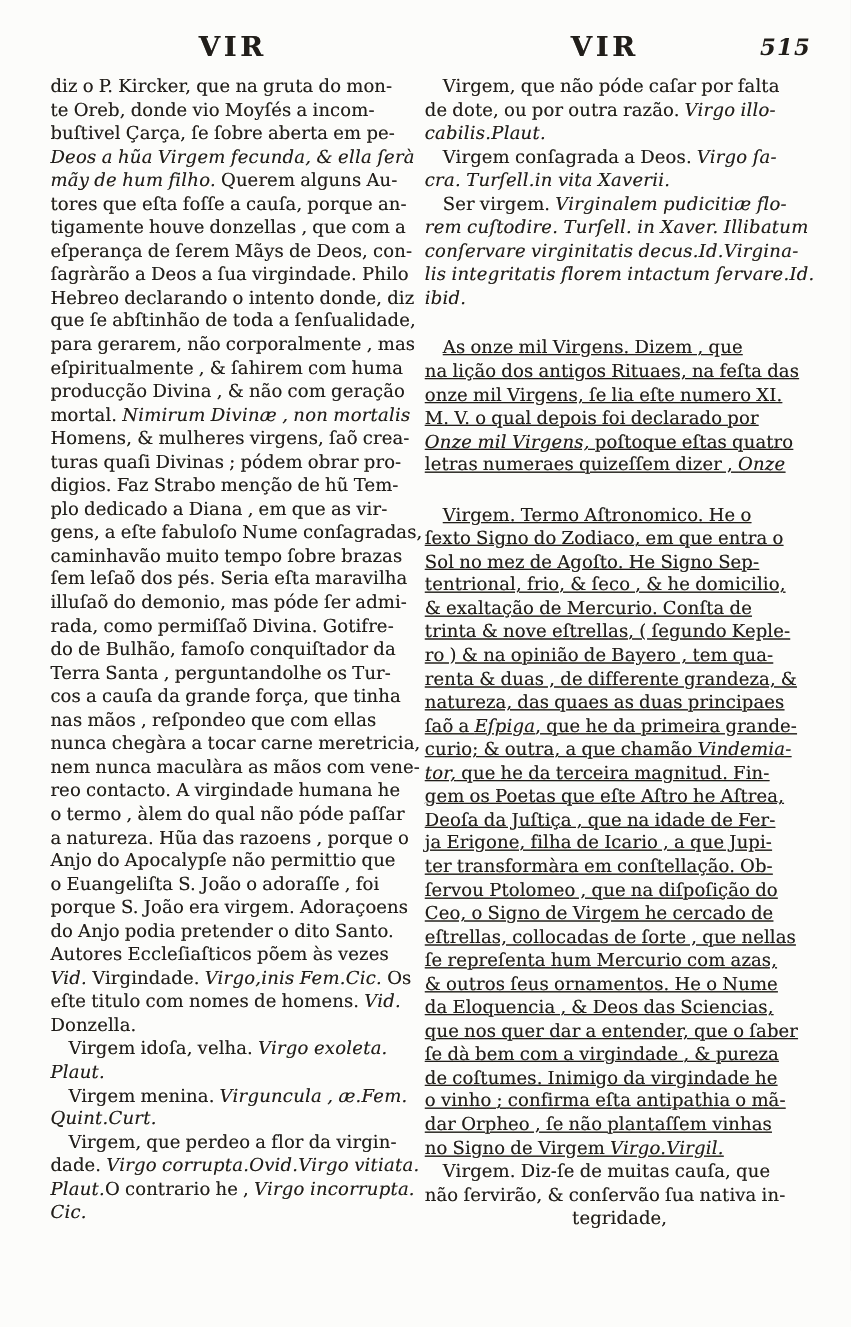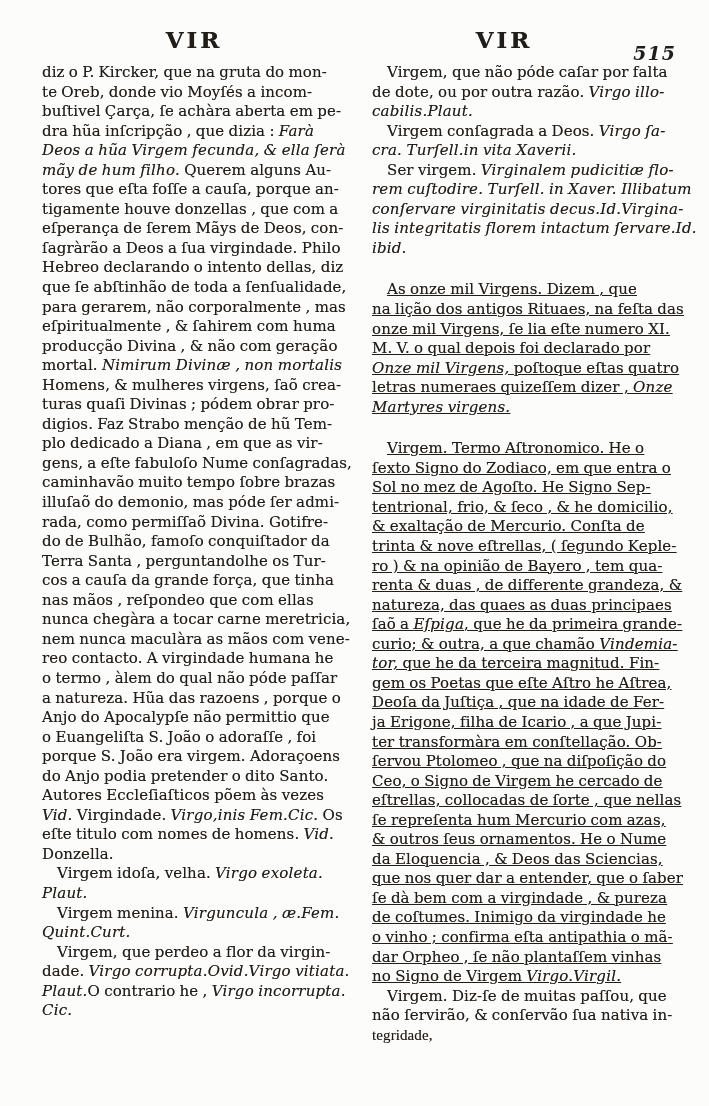--- a/index.html
+++ b/index.html
@@ -24,36 +24,36 @@
   .running-title{
     font-size:23px;
     font-weight:bold;
     letter-spacing:3px;
     text-shadow:0 0 0.5px rgba(30,25,18,0.65);
   }
   .header-left{width:304px;text-align:center;}
   .header-right{flex:1;position:relative;text-align:center;}
   .page-number{
     position:absolute;
-    right:-14px;top:16px;
+    right:-14px;top:3px;
     font-size:19px;
     font-weight:bold;
     font-style:italic;
     letter-spacing:1px;
   }
   .columns{
     display:flex;
     padding:6px 44px 0 42px;
-    gap:26px;
+    gap:8px;
   }
   .col{width:304px;flex:0 0 304px;}
   .col.right{flex:1 1 auto;width:auto;}
   .para{margin:0;}
   .para.gap-before{margin-top:22px;text-decoration:underline;}
-  .para.align-right{text-align:left;font-family:Liberation Serif, serif;}
+  .para.align-right{text-align:center;}
   .line{
     font-size:15px;
     line-height:19.55px;
     height:19.55px;
     white-space:nowrap;
     word-spacing:-0.6px;
     letter-spacing:0.1px;
     text-shadow:0 0 0.45px rgba(32,27,20,0.55);
   }
   .para.indent .line:first-child{text-indent:15px;}
@@ -70,40 +70,40 @@
     <div class="header-right">
       <span class="running-title">VIR</span>
       <span class="page-number">515</span>
     </div>
   </div>
   <div class="columns">
     <div class="col left">
         <div class="para">
           <div class="line">diz o P. Kircker, que na gruta do mon-</div>
           <div class="line">te Oreb, donde vio Moyſés a incom-</div>
-          <div class="line">buſtivel Çarça, ſe achàra aberta em pe-</div>
-          <div class="line">dra hũa inſcripção , que dizia : <i>Farà</i></div>
+          <div class="line">buſtivel Çarça, ſe ſobre aberta em pe-</div>
           <div class="line"><i>Deos a hũa Virgem fecunda, &amp; ella ſerà</i></div>
           <div class="line"><i>mãy de hum filho.</i> Querem alguns Au-</div>
           <div class="line">tores que eſta foſſe a cauſa, porque an-</div>
           <div class="line">tigamente houve donzellas , que com a</div>
           <div class="line">eſperança de ſerem Mãys de Deos, con-</div>
           <div class="line">ſagràrão a Deos a ſua virgindade. Philo</div>
-          <div class="line">Hebreo declarando o intento dellas, diz</div>
+          <div class="line">Hebreo declarando o intento donde, diz</div>
           <div class="line">que ſe abſtinhão de toda a ſenſualidade,</div>
           <div class="line">para gerarem, não corporalmente , mas</div>
           <div class="line">eſpiritualmente , &amp; ſahirem com huma</div>
           <div class="line">producção Divina , &amp; não com geração</div>
           <div class="line">mortal. <i>Nimirum Divinæ , non mortalis</i></div>
           <div class="line">Homens, &amp; mulheres virgens, ſaõ crea-</div>
           <div class="line">turas quaſi Divinas ; pódem obrar pro-</div>
           <div class="line">digios. Faz Strabo menção de hũ Tem-</div>
           <div class="line">plo dedicado a Diana , em que as vir-</div>
           <div class="line">gens, a eſte fabuloſo Nume conſagradas,</div>
           <div class="line">caminhavão muito tempo ſobre brazas</div>
+          <div class="line">ſem leſaõ dos pés. Seria eſta maravilha</div>
           <div class="line">illuſaõ do demonio, mas póde ſer admi-</div>
           <div class="line">rada, como permiſſaõ Divina. Gotifre-</div>
           <div class="line">do de Bulhão, famoſo conquiſtador da</div>
           <div class="line">Terra Santa , perguntandolhe os Tur-</div>
           <div class="line">cos a cauſa da grande força, que tinha</div>
           <div class="line">nas mãos , reſpondeo que com ellas</div>
           <div class="line">nunca chegàra a tocar carne meretricia,</div>
           <div class="line">nem nunca maculàra as mãos com vene-</div>
           <div class="line">reo contacto. A virgindade humana he</div>
           <div class="line">o termo , àlem do qual não póde paſſar</div>
@@ -149,21 +149,20 @@
           <div class="line"><i>lis integritatis florem intactum ſervare.Id.</i></div>
           <div class="line"><i>ibid.</i></div>
         </div>
         <div class="para indent gap-before">
           <div class="line">As onze mil Virgens. Dizem , que</div>
           <div class="line">na lição dos antigos Rituaes, na feſta das</div>
           <div class="line">onze mil Virgens, ſe lia eſte numero XI.</div>
           <div class="line">M. V. o qual depois foi declarado por</div>
           <div class="line"><i>Onze mil Virgens,</i> poſtoque eſtas quatro</div>
           <div class="line">letras numeraes quizeſſem dizer , <i>Onze</i></div>
-          <div class="line"><i>Martyres virgens.</i></div>
         </div>
         <div class="para indent gap-before">
           <div class="line">Virgem. Termo Aſtronomico. He o</div>
           <div class="line">ſexto Signo do Zodiaco, em que entra o</div>
           <div class="line">Sol no mez de Agoſto. He Signo Sep-</div>
           <div class="line">tentrional, frio, &amp; ſeco , &amp; he domicilio,</div>
           <div class="line">&amp; exaltação de Mercurio. Conſta de</div>
           <div class="line">trinta &amp; nove eſtrellas, ( ſegundo Keple-</div>
           <div class="line">ro ) &amp; na opinião de Bayero , tem qua-</div>
           <div class="line">renta &amp; duas , de differente grandeza, &amp;</div>
@@ -182,21 +181,21 @@
           <div class="line">&amp; outros ſeus ornamentos. He o Nume</div>
           <div class="line">da Eloquencia , &amp; Deos das Sciencias,</div>
           <div class="line">que nos quer dar a entender, que o ſaber</div>
           <div class="line">ſe dà bem com a virgindade , &amp; pureza</div>
           <div class="line">de coſtumes. Inimigo da virgindade he</div>
           <div class="line">o vinho ; confirma eſta antipathia o mã-</div>
           <div class="line">dar Orpheo , ſe não plantaſſem vinhas</div>
           <div class="line">no Signo de Virgem <i>Virgo.Virgil.</i></div>
         </div>
         <div class="para indent">
-          <div class="line">Virgem. Diz-ſe de muitas paſſou, que</div>
+          <div class="line">Virgem. Diz-ſe de muitas cauſa, que</div>
           <div class="line">não ſervirão, &amp; conſervão ſua nativa in-</div>
         </div>
         <div class="para align-right">
           <div class="line">tegridade,</div>
         </div>
       </div>
   </div>
 </div>
 
 </body></html>

